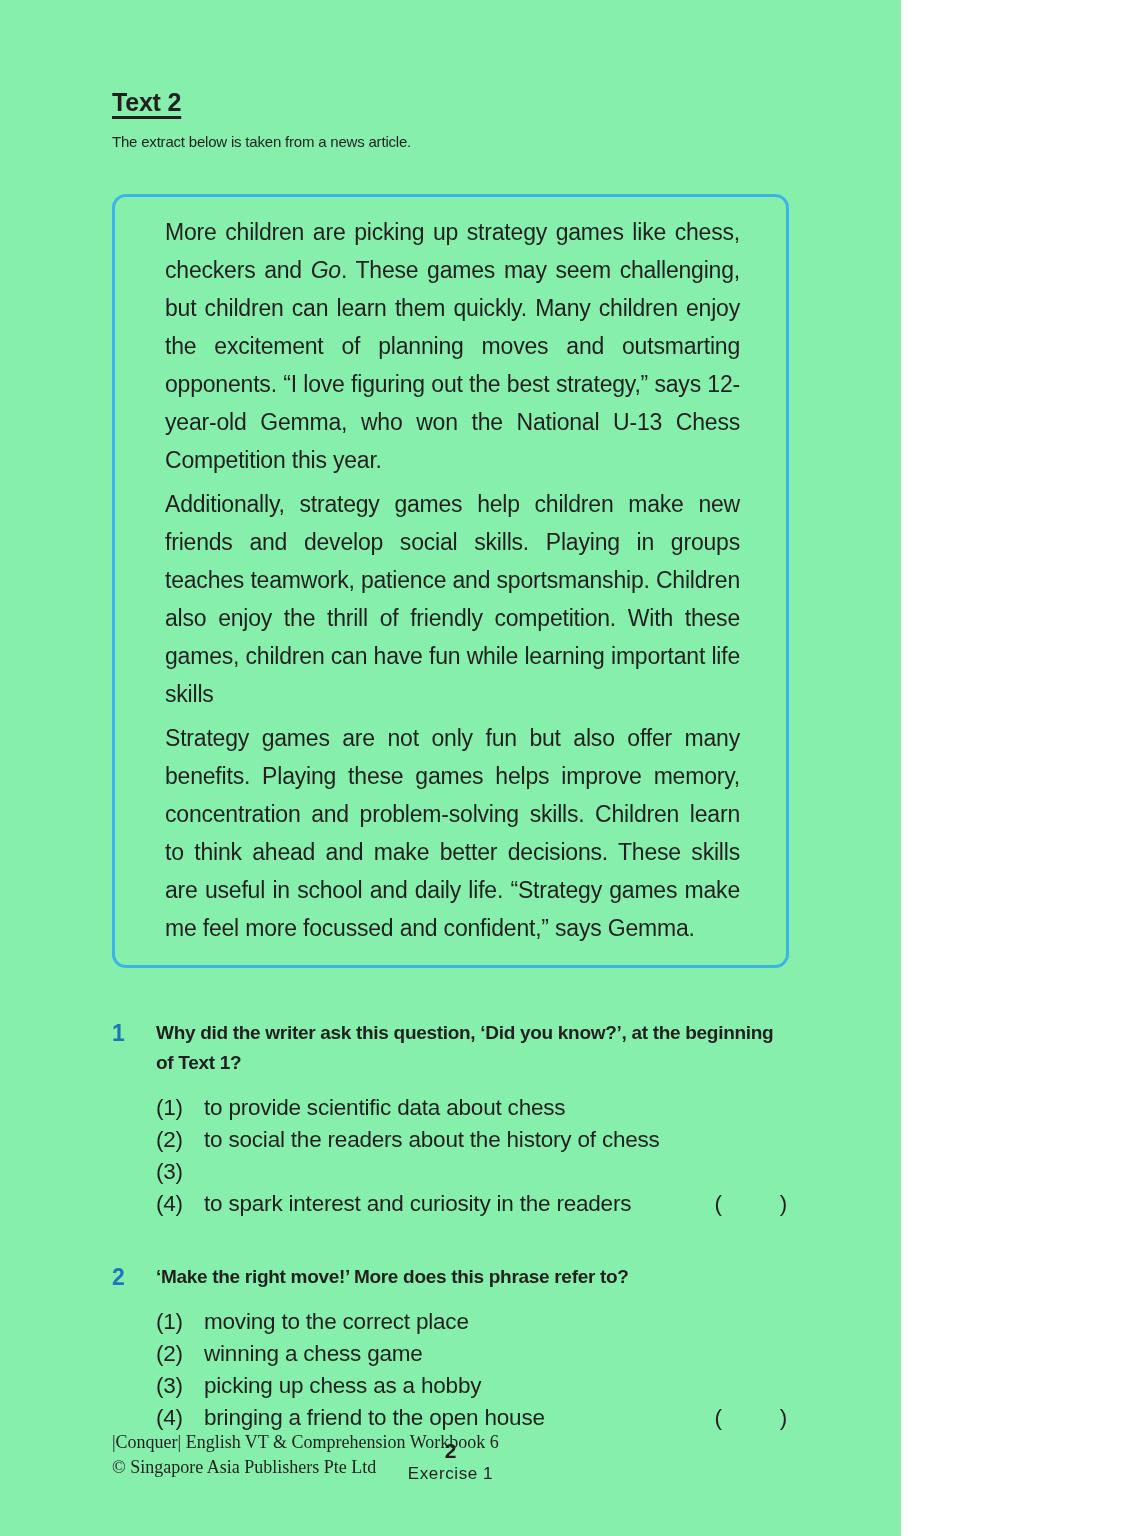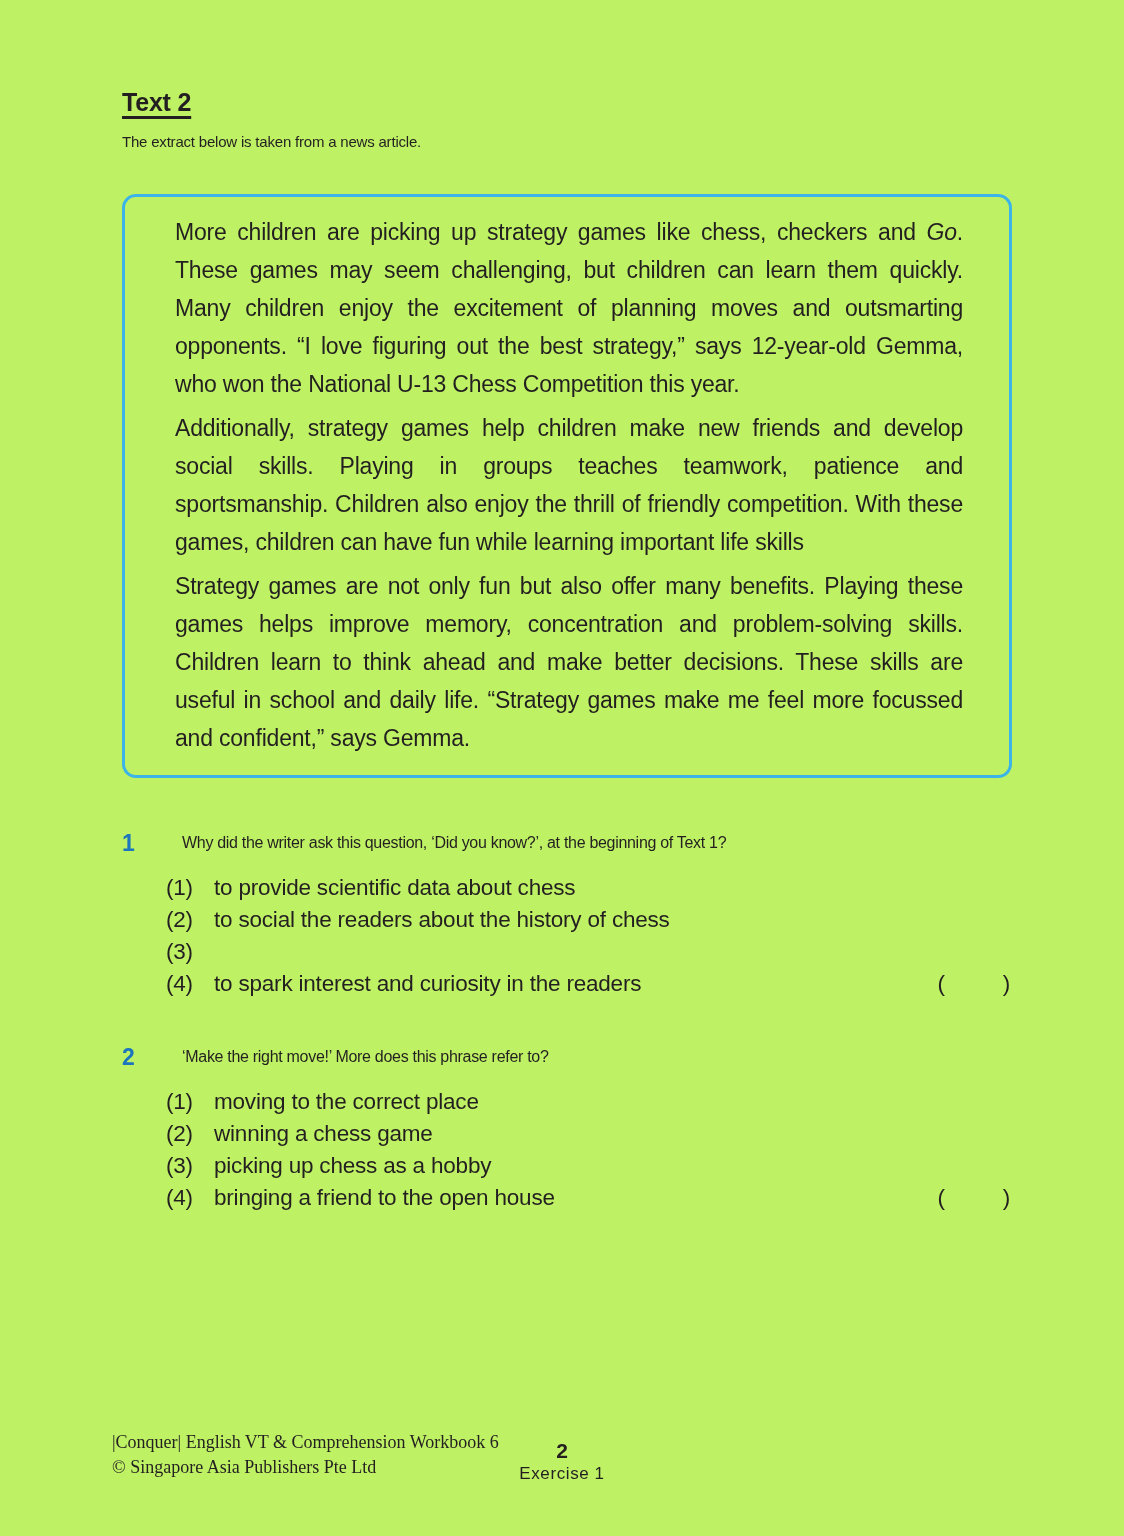--- a/index.html
+++ b/index.html
@@ -1,23 +1,22 @@
 <!DOCTYPE html>
 <html><head>
 <meta charset="utf-8">
 <style>
   * { box-sizing: border-box; }
   html, body { margin: 0; padding: 0; background: #ffffff; }
   .page {
-    width: 1124px; height: 1536px; position: relative;
-    background: #bef264; color: #231f20;
+    width: 901px; height: 1536px; position: relative;
+    background: #86efac; color: #231f20;
     font-family: "Liberation Sans", "DejaVu Sans", sans-serif;
     letter-spacing: -0.2px;
     overflow: hidden;
-    padding-left: 10px;
   }
   .content { padding: 88px 112px 0 112px; }
 
   .heading {
     font-size: 25px; font-weight: bold; margin: 0 0 16px 0;
     text-decoration: underline;
     text-decoration-thickness: 2.5px;
     text-underline-offset: 5px;
   }
   .intro { font-size: 15px; margin: 0 0 44px 0; }
@@ -36,21 +35,21 @@
   .extract-box p:last-child { margin-bottom: 0; }
   .extract-box em { font-style: italic; }
 
   .question { display: flex; margin-bottom: 42px; }
   .q-num {
     flex: 0 0 44px; width: 44px;
     color: #1d76bd; font-weight: bold;
     font-size: 23px; line-height: 30px;
   }
   .q-body { flex: 1; min-width: 0; }
-  .q-text { font-size: 16px; line-height: 30px; margin: 0 0 14px 16px; letter-spacing: -0.3px; }
+  .q-text { font-size: 19px; line-height: 30px; margin: 0 0 14px 0; letter-spacing: -0.3px; font-weight: bold; }
 
   .option {
     display: flex; align-items: baseline;
     font-size: 22.5px; line-height: 32px;
   }
   .opt-num { flex: 0 0 48px; }
   .opt-text { }
   .opt-bracket {
     margin-left: auto; display: flex; gap: 58px;
     padding-right: 2px; flex: 0 0 auto;

